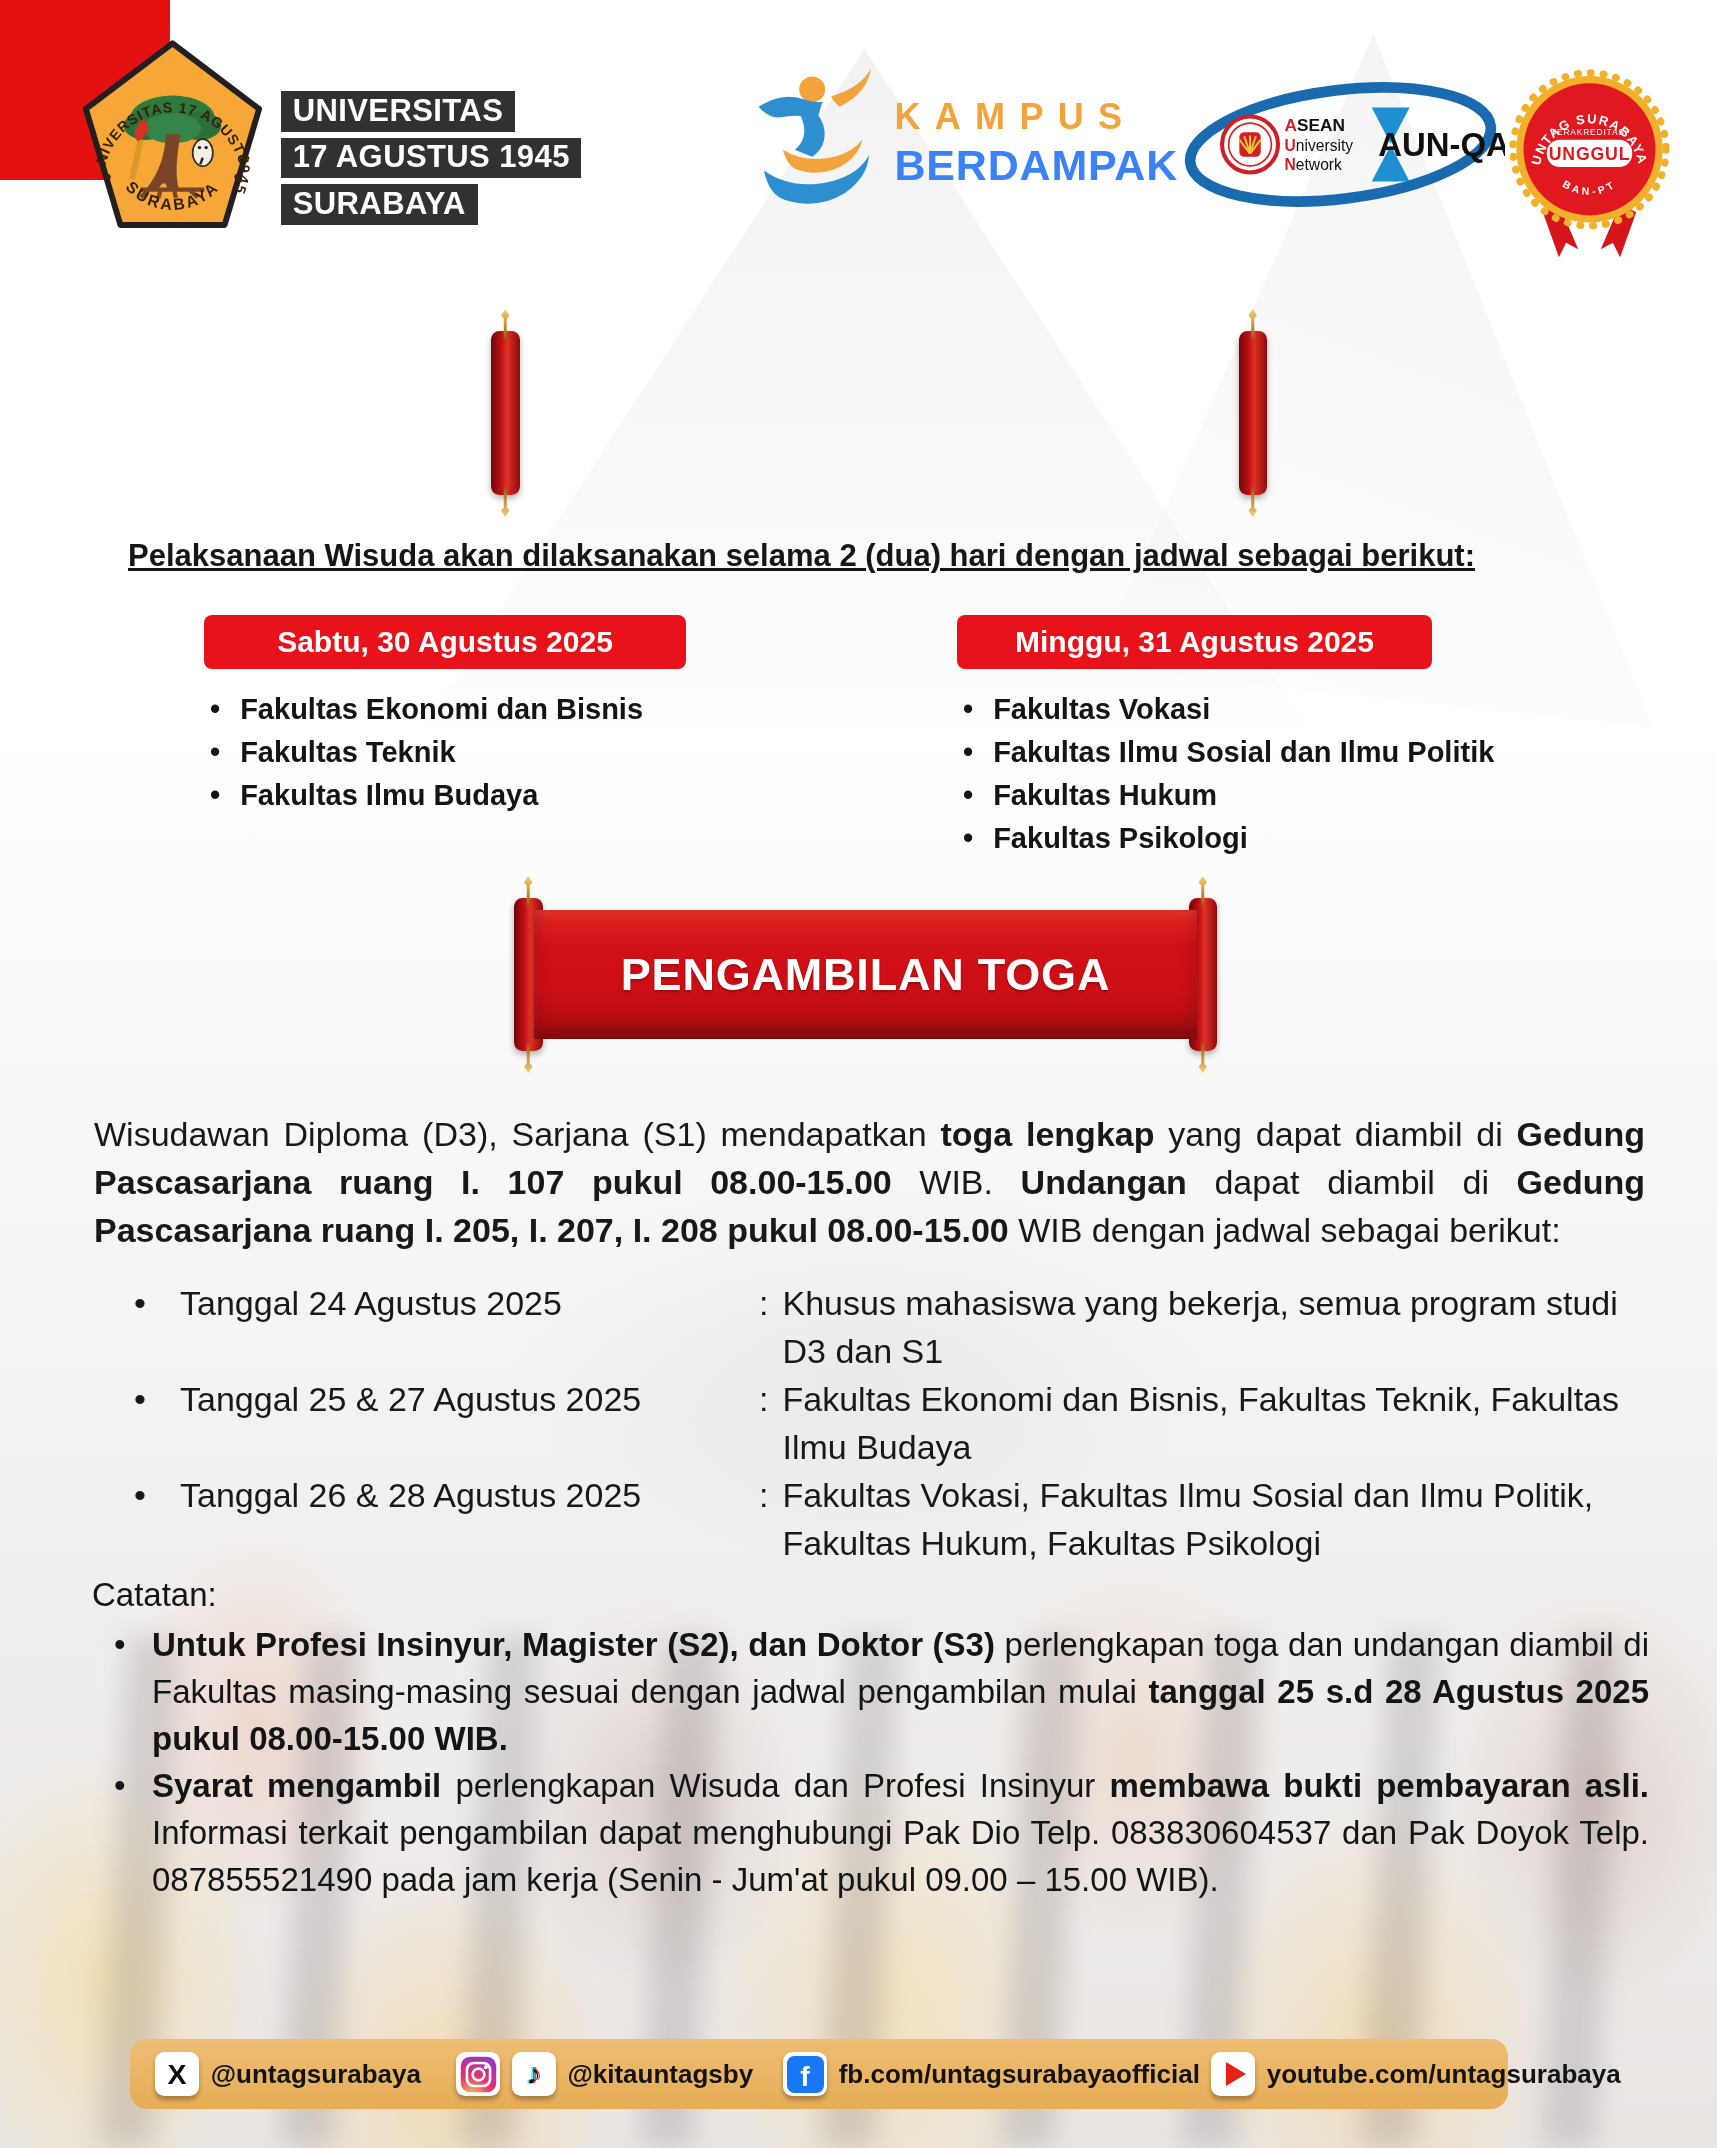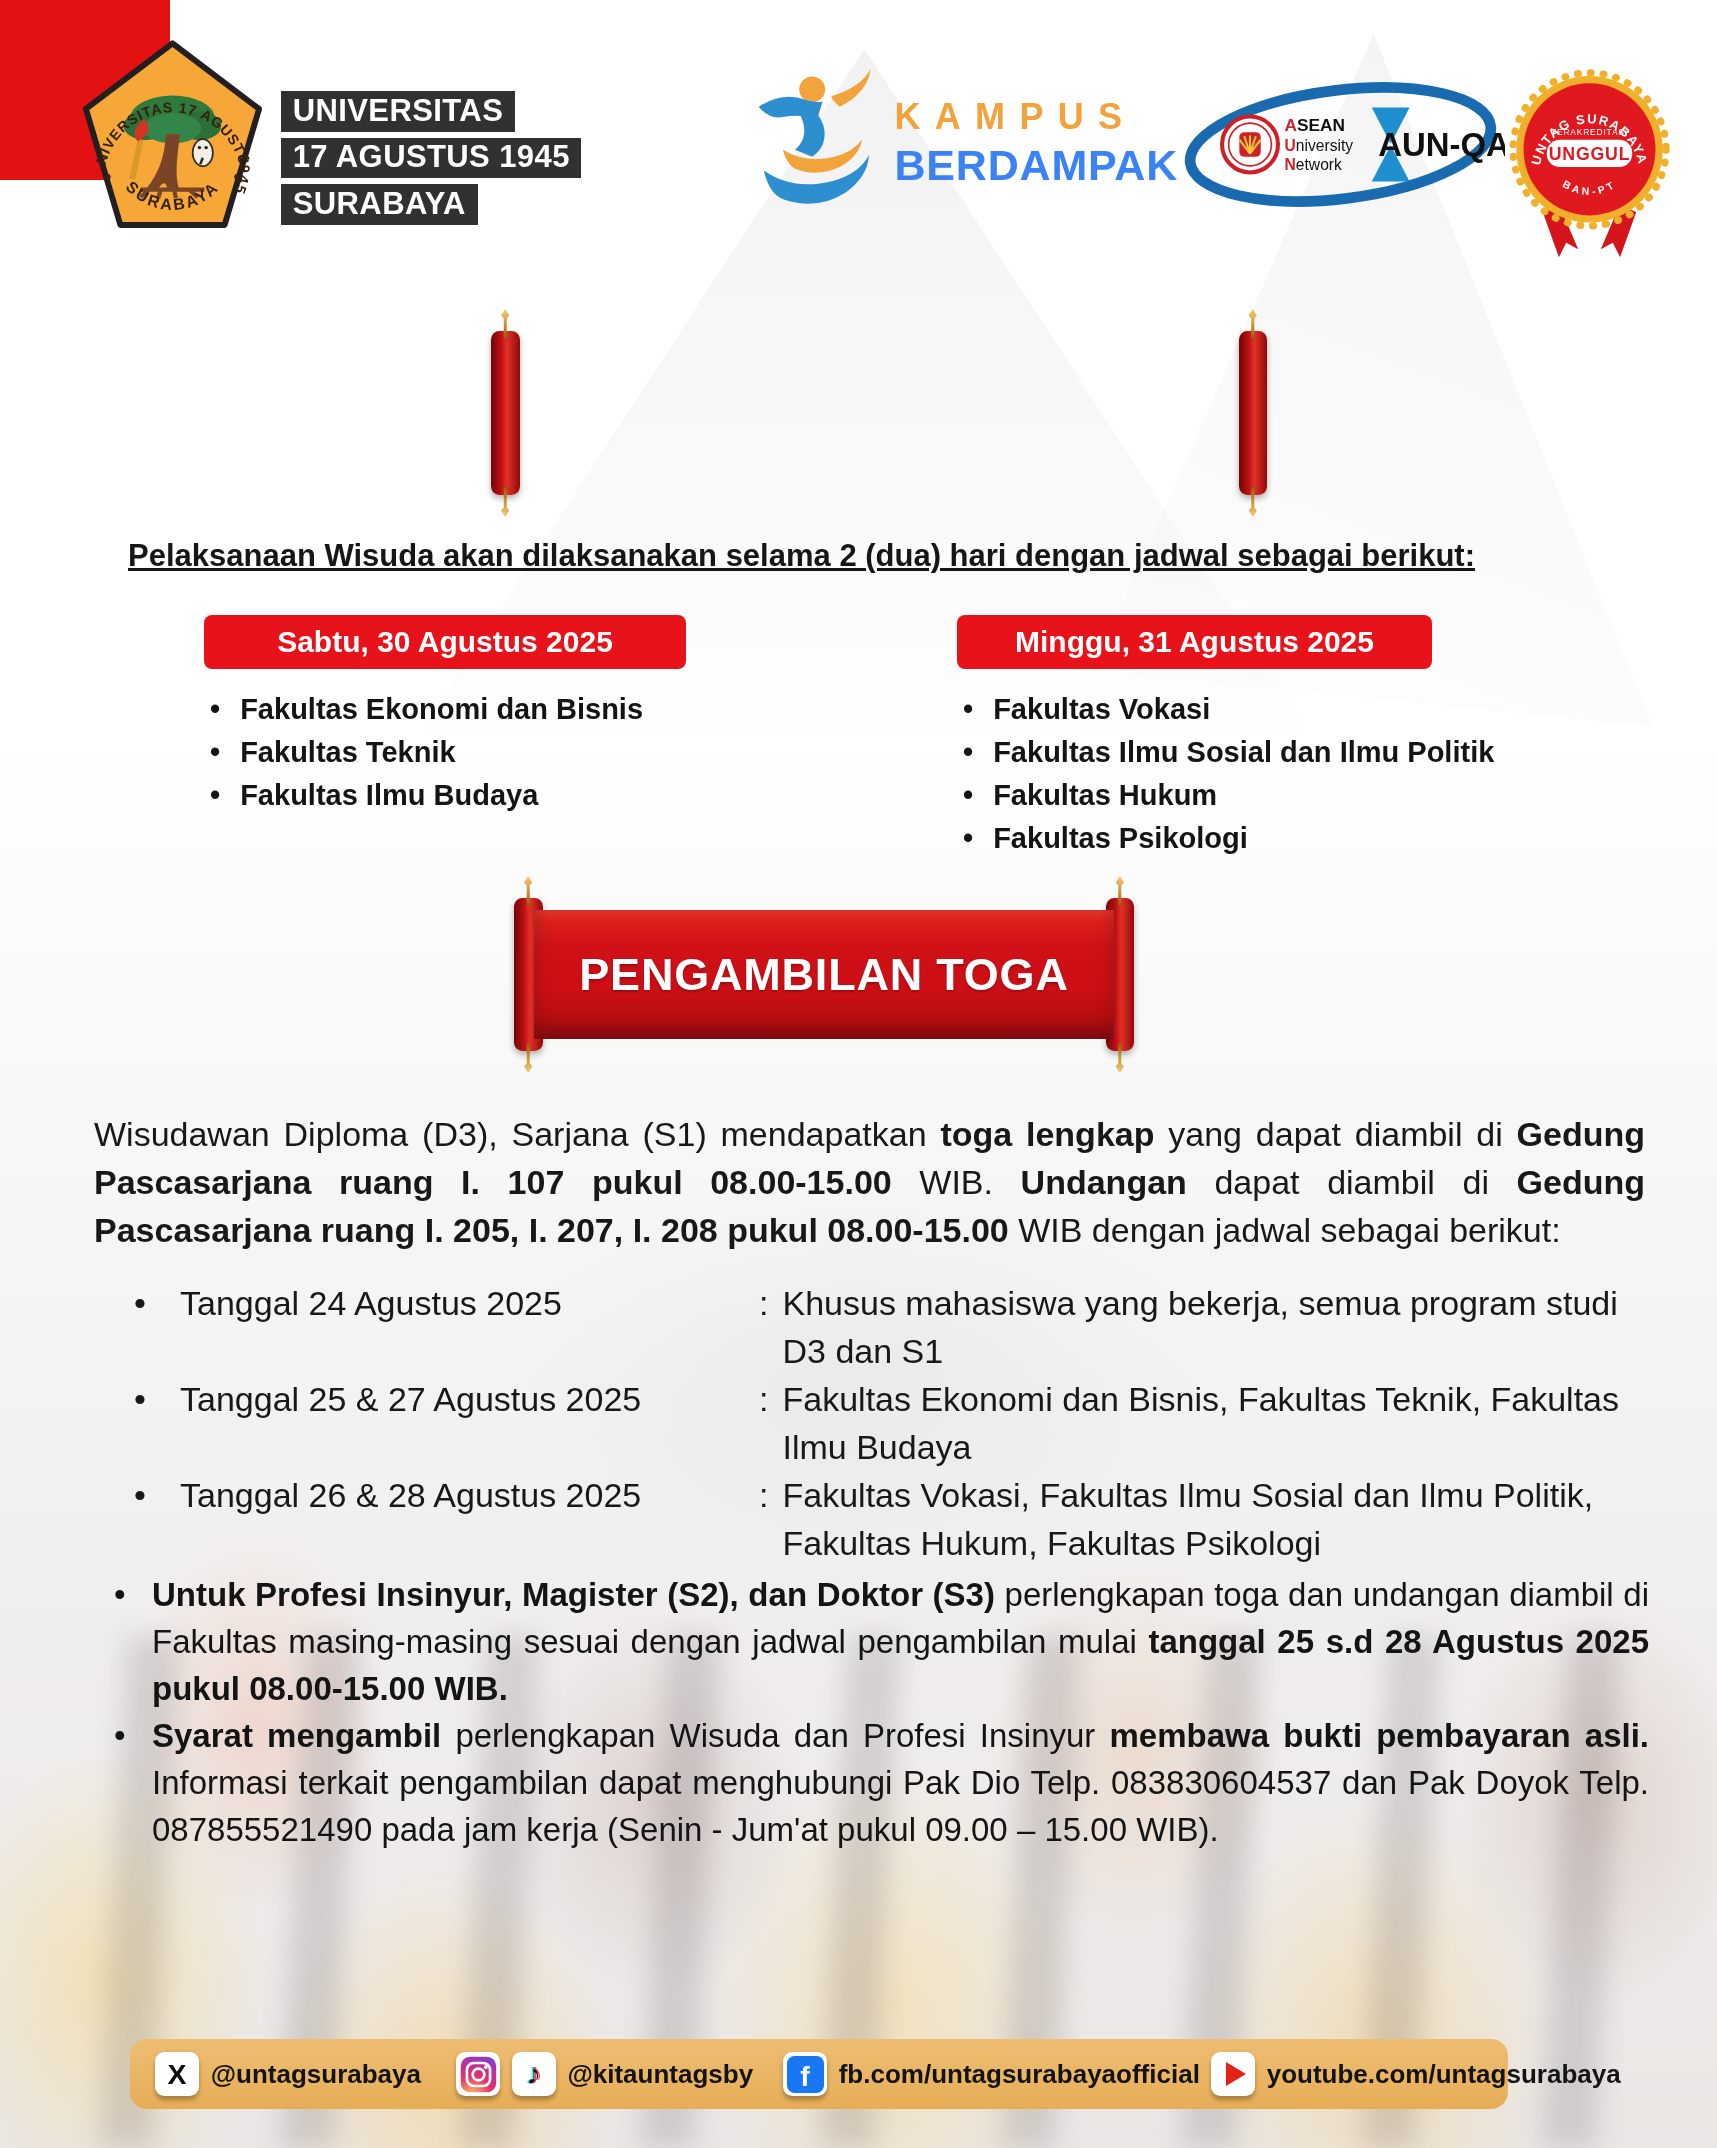--- a/index.html
+++ b/index.html
@@ -58,21 +58,21 @@
     background:linear-gradient(180deg,#f3cf7a,#c98f2e 55%,#8a5c14);
     clip-path:polygon(50% 0%, 78% 22%, 60% 32%, 60% 100%, 40% 100%, 40% 32%, 22% 22%); }
   .finial.top { top:-22px; } .finial.bot { bottom:-22px; transform:translateX(-50%) scaleY(-1); }
   .scroll .sheet { position:absolute; left:20px; right:20px; top:11.7px; bottom:11.7px;
     background:linear-gradient(180deg,#e2261f 0%,#d01117 28%,#cc0f15 62%,#a80d10 100%);
     box-shadow:inset 0 -10px 17px rgba(0,0,0,0.28), inset 0 6.7px 10px rgba(255,255,255,0.07);
     display:flex; align-items:center; justify-content:center; }
   .sheet-title { color:#fff; font-weight:bold; font-size:48px; letter-spacing:0.8px;
     text-shadow:0 1.7px 2.5px rgba(0,0,0,0.25); white-space:nowrap; }
   .banner1 { left:491px; top:331px; width:776px; height:164px; }
-  .banner2 { left:514px; top:898px; width:620px; height:153px; }
+  .banner2 { left:514px; top:898px; width:703px; height:153px; }
   .banner2 .sheet-title { font-size:45px; }
 
   
   .intro { position:absolute; left:128px; top:495px; width:1463px; font-size:31px;
     font-weight:bold; line-height:60px; text-align:justify; color:#161616;text-decoration:underline; }
   .redbar { position:absolute; height:54px; background:#e8131a; color:#fff; font-weight:bold;
     font-size:30px; display:flex; align-items:center; justify-content:center;border-radius:8px; }
   .bar-left { left:204px; top:615px; width:482px; }
   .bar-right { left:957px; top:615px; width:475px; }
   .faklist { position:absolute; list-style:none; margin:0; padding:0; font-size:29px;
@@ -316,20 +316,21 @@
         <div class="sdate">
             <span class="dot">•</span>
             <span>Tanggal 26 &amp; 28 Agustus 2025</span>
           </div>
         <div class="scolon">:</div>
         <div class="sdesc">Fakultas Vokasi, Fakultas Ilmu Sosial dan Ilmu Politik, Fakultas Hukum, Fakultas Psikologi</div>
       </div>
     </div>
 
     <div class="notes">
+      <div class="notes-heading">Catatan:</div>
       <ul>
         <li><b>Untuk Profesi Insinyur, Magister (S2), dan Doktor (S3)</b><span> perlengkapan toga dan undangan diambil di Fakultas masing-masing sesuai dengan jadwal pengambilan mulai </span><b>tanggal 25 s.d 28 Agustus 2025 pukul 08.00-15.00 WIB.</b></li>
         <li><b>Syarat mengambil</b><span> perlengkapan Wisuda dan Profesi Insinyur </span><b>membawa bukti pembayaran asli.</b><span> Informasi terkait pengambilan dapat menghubungi Pak Dio Telp. 083830604537 dan Pak Doyok Telp. 087855521490 pada jam kerja (Senin - Jum'at pukul 09.00 – 15.00 WIB).</span></li>
       </ul>
     </div>
 
     <div class="footer-bar">
       <div class="fgroup" style="left:25px">
         <span class="sicon">
             <span class="xg">X</span>

